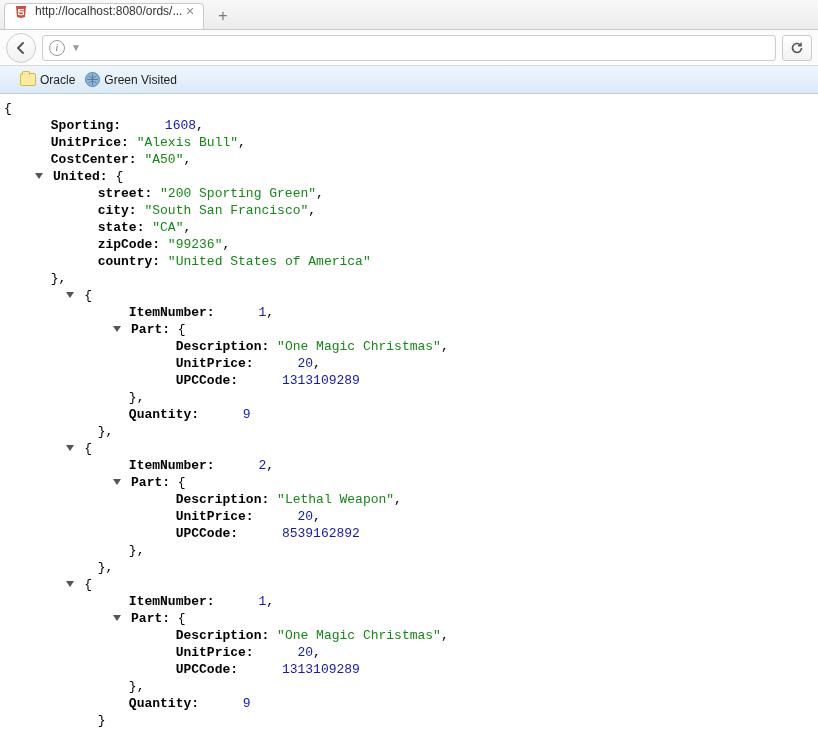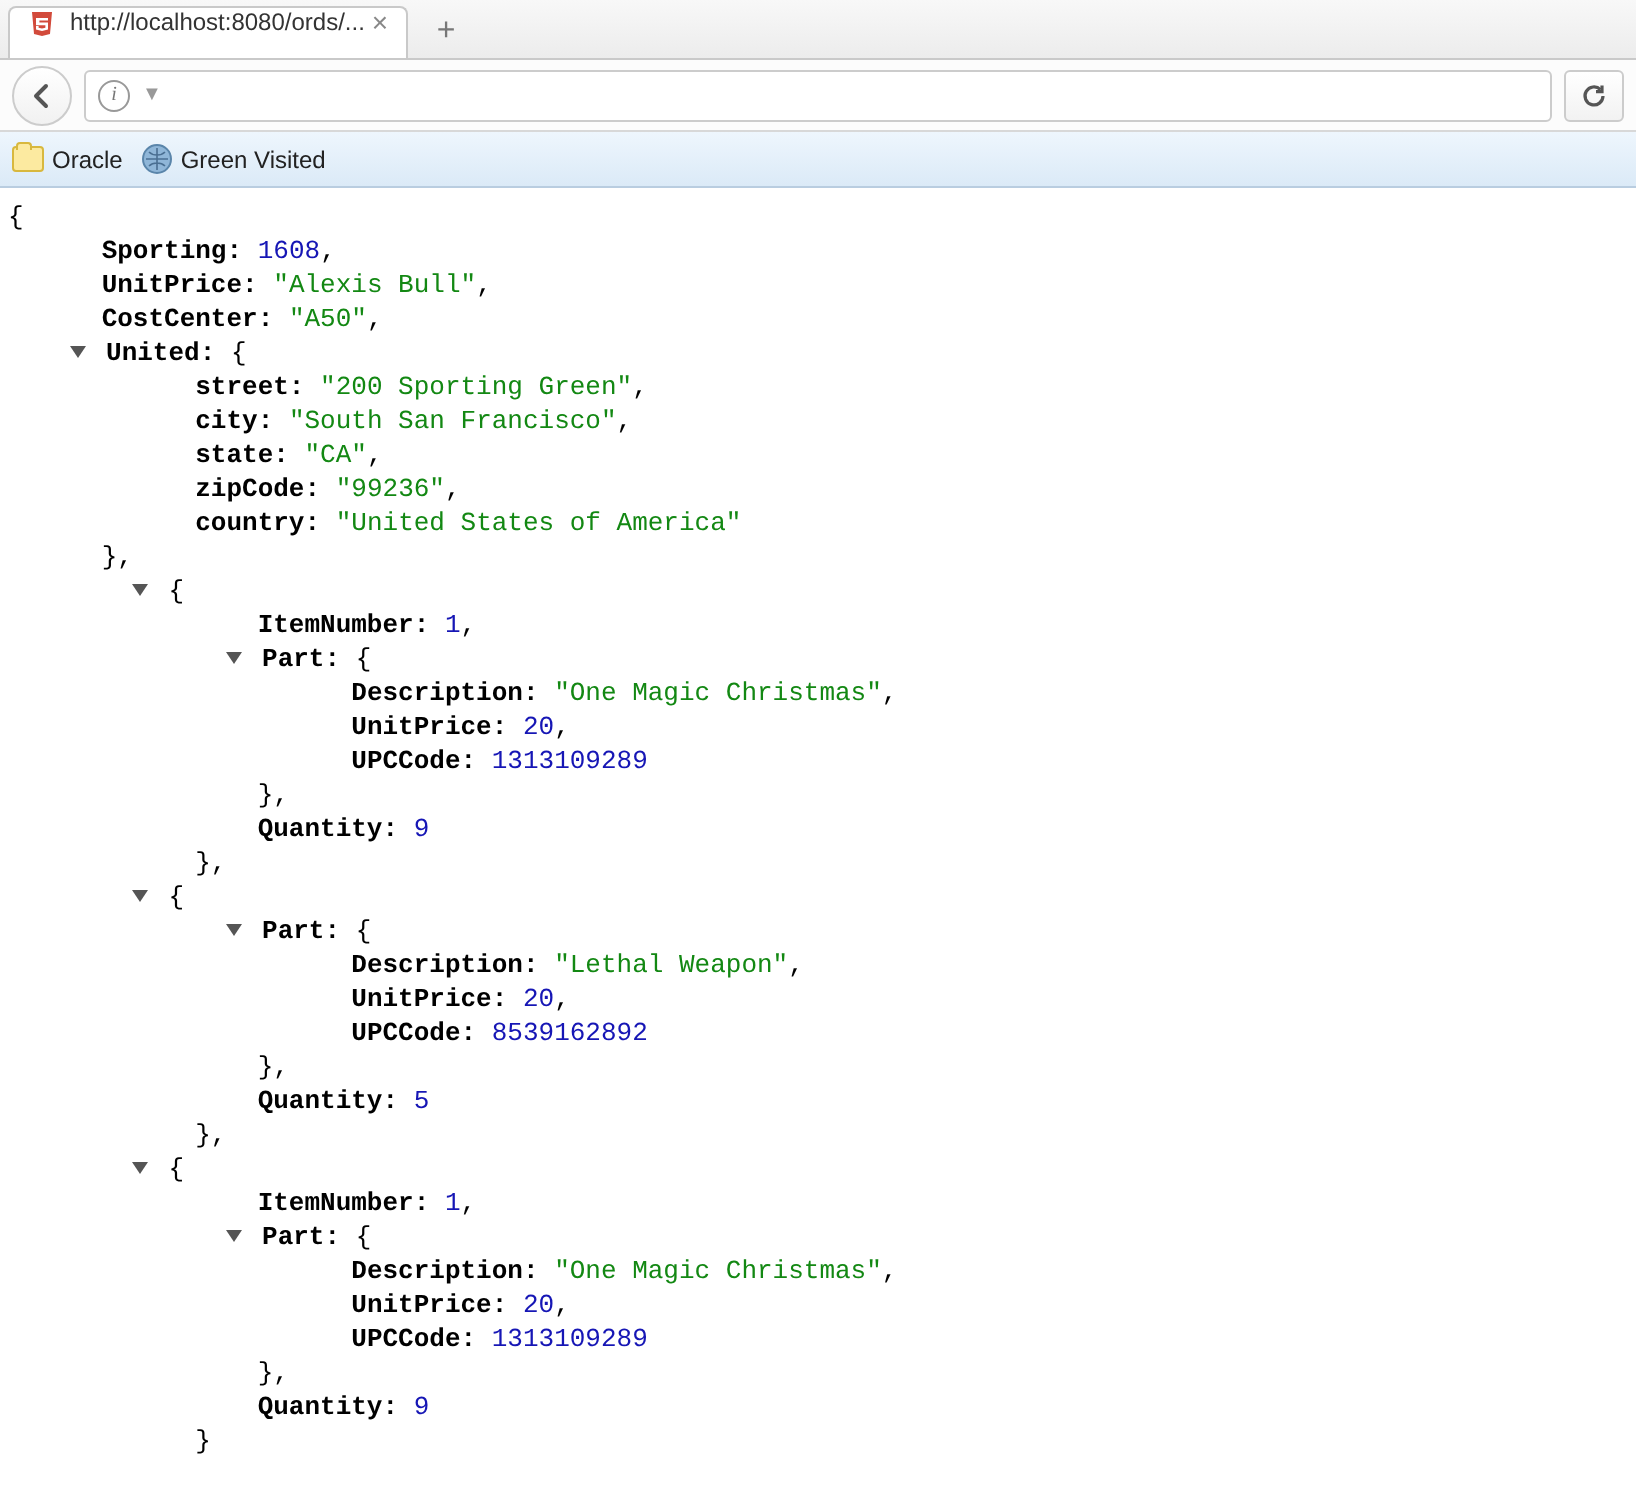--- a/index.html
+++ b/index.html
@@ -11,32 +11,32 @@
 .tab .close { width:14px; height:14px; color:#888; font-size:14px; line-height:14px; text-align:center; cursor:pointer; }
 .newtab { width:26px; height:22px; margin-left:6px; margin-bottom:2px; display:flex; align-items:center; justify-content:center; color:#777; font-size:16px; cursor:pointer; }
 .navbar { height:36px; background:#fcfcfc; border-bottom:1px solid #d8d8d8; display:flex; align-items:center; padding:0 6px; gap:6px; }
 .navbtn { width:30px; height:30px; border:1px solid #ccc; border-radius:50%; background:linear-gradient(#fff,#f1f1f1); display:flex; align-items:center; justify-content:center; color:#555; cursor:pointer; }
 .urlbar { flex:1; height:26px; border:1px solid #ccc; border-radius:3px; background:#fff; display:flex; align-items:center; padding:0 6px; gap:6px; }
 .urlbar .info { width:16px; height:16px; border:1px solid #999; border-radius:50%; display:flex; align-items:center; justify-content:center; font-size:10px; color:#777; font-style:italic; font-family:Georgia,serif; }
 .urlbar .urltext { flex:1; font-size:13px; color:#999; }
 .urlbar .urltext .host { color:#333; }
 .urlbar .drop { color:#999; font-size:10px; }
 .reload { width:30px; height:26px; border:1px solid #ccc; border-radius:3px; background:linear-gradient(#fff,#f2f2f2); display:flex; align-items:center; justify-content:center; color:#555; cursor:pointer; }
-.bookbar { height:28px; background:linear-gradient(#eef6fd,#dbeaf7); border-bottom:1px solid #b9cde0; display:flex; align-items:center; padding:0 6px; gap:10px; }
+.bookbar { height:28px; background:linear-gradient(#eef6fd,#dbeaf7); border-bottom:1px solid #b9cde0; display:flex; align-items:center; padding:0 20px; gap:10px; }
 .bm { display:flex; align-items:center; gap:4px; color:#222; cursor:pointer; font-size:12px; }
 .bm .foldericon { width:16px; height:13px; background:#fceaa0; border:1px solid #d8b83e; border-radius:2px; position:relative; }
 .bm .foldericon:before { content:""; position:absolute; top:-3px; left:1px; width:6px; height:3px; background:#fceaa0; border:1px solid #d8b83e; border-bottom:none; border-radius:2px 2px 0 0; }
 .bm .globeicon { width:15px; height:15px; border-radius:50%; background:#8fb6d8; border:1px solid #5a85aa; position:relative; }
 .bm .globeicon svg { position:absolute; top:1px; left:1px; }
 .viewer { padding:6px 4px; font-family:Consolas,"Courier New",monospace; font-size:13px; line-height:17px; color:#000; }
 .row { white-space:pre; }
 .twisty { display:inline-block; width:0; height:0; border-left:4px solid transparent; border-right:4px solid transparent; border-top:6px solid #555; vertical-align:1px; margin-right:2px; cursor:pointer; }
 .key { color:#000; font-weight:bold; }
 .punct { color:#000; }
-.num { color:#1616b5; }
+.num { color:#1616b5;margin-left:36px; }
 .str { color:#138813; }
 .favsvg { width:16px; height:16px; }
 </style>
 </head>
 <body>
 
 <div class="tabbar">
   <div class="tab">
     <span class="favicon">
       <svg class="favsvg" viewBox="0 0 16 16">
@@ -98,26 +98,26 @@
     <div class="row">        <span class="twisty"></span> <span class="punct">{</span></div>
     <div class="row">                <span class="key">ItemNumber:</span> <span class="num">1</span><span class="punct">,</span></div>
     <div class="row">              <span class="twisty"></span> <span class="key">Part:</span> <span class="punct">{</span></div>
     <div class="row">                      <span class="key">Description:</span> <span class="str">"One Magic Christmas"</span><span class="punct">,</span></div>
     <div class="row">                      <span class="key">UnitPrice:</span> <span class="num">20</span><span class="punct">,</span></div>
     <div class="row">                      <span class="key">UPCCode:</span> <span class="num">1313109289</span><span class="punct"></span></div>
     <div class="row">                <span class="punct">},</span></div>
     <div class="row">                <span class="key">Quantity:</span> <span class="num">9</span><span class="punct"></span></div>
     <div class="row">            <span class="punct">},</span></div>
     <div class="row">        <span class="twisty"></span> <span class="punct">{</span></div>
+    <div class="row">                <span class="key">ItemNumber:</span> <span class="num">2</span><span class="punct">,</span></div>
     <div class="row">              <span class="twisty"></span> <span class="key">Part:</span> <span class="punct">{</span></div>
     <div class="row">                      <span class="key">Description:</span> <span class="str">"Lethal Weapon"</span><span class="punct">,</span></div>
     <div class="row">                      <span class="key">UnitPrice:</span> <span class="num">20</span><span class="punct">,</span></div>
     <div class="row">                      <span class="key">UPCCode:</span> <span class="num">8539162892</span><span class="punct"></span></div>
     <div class="row">                <span class="punct">},</span></div>
-    <div class="row">                <span class="key">Quantity:</span> <span class="num">5</span><span class="punct"></span></div>
     <div class="row">            <span class="punct">},</span></div>
     <div class="row">        <span class="twisty"></span> <span class="punct">{</span></div>
     <div class="row">                <span class="key">ItemNumber:</span> <span class="num">1</span><span class="punct">,</span></div>
     <div class="row">              <span class="twisty"></span> <span class="key">Part:</span> <span class="punct">{</span></div>
     <div class="row">                      <span class="key">Description:</span> <span class="str">"One Magic Christmas"</span><span class="punct">,</span></div>
     <div class="row">                      <span class="key">UnitPrice:</span> <span class="num">20</span><span class="punct">,</span></div>
     <div class="row">                      <span class="key">UPCCode:</span> <span class="num">1313109289</span><span class="punct"></span></div>
     <div class="row">                <span class="punct">},</span></div>
     <div class="row">                <span class="key">Quantity:</span> <span class="num">9</span><span class="punct"></span></div>
     <div class="row">            <span class="punct">}</span></div>

